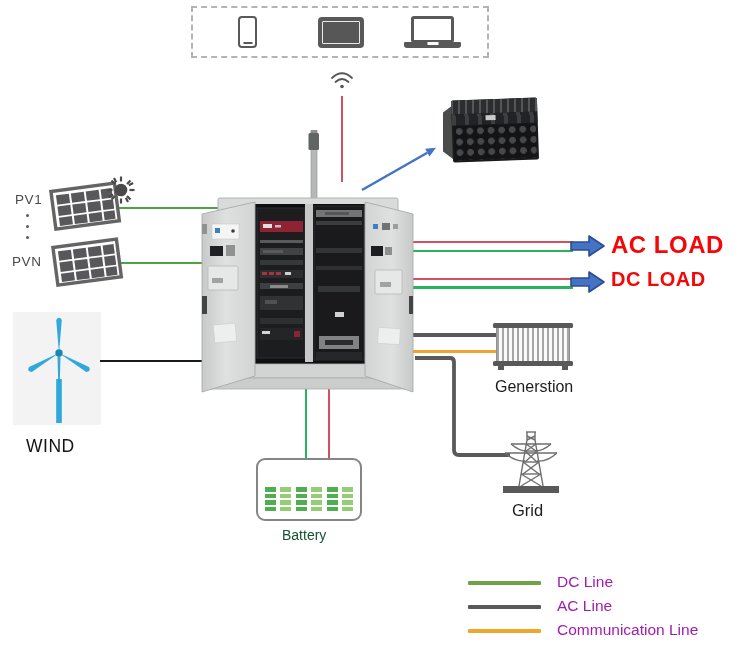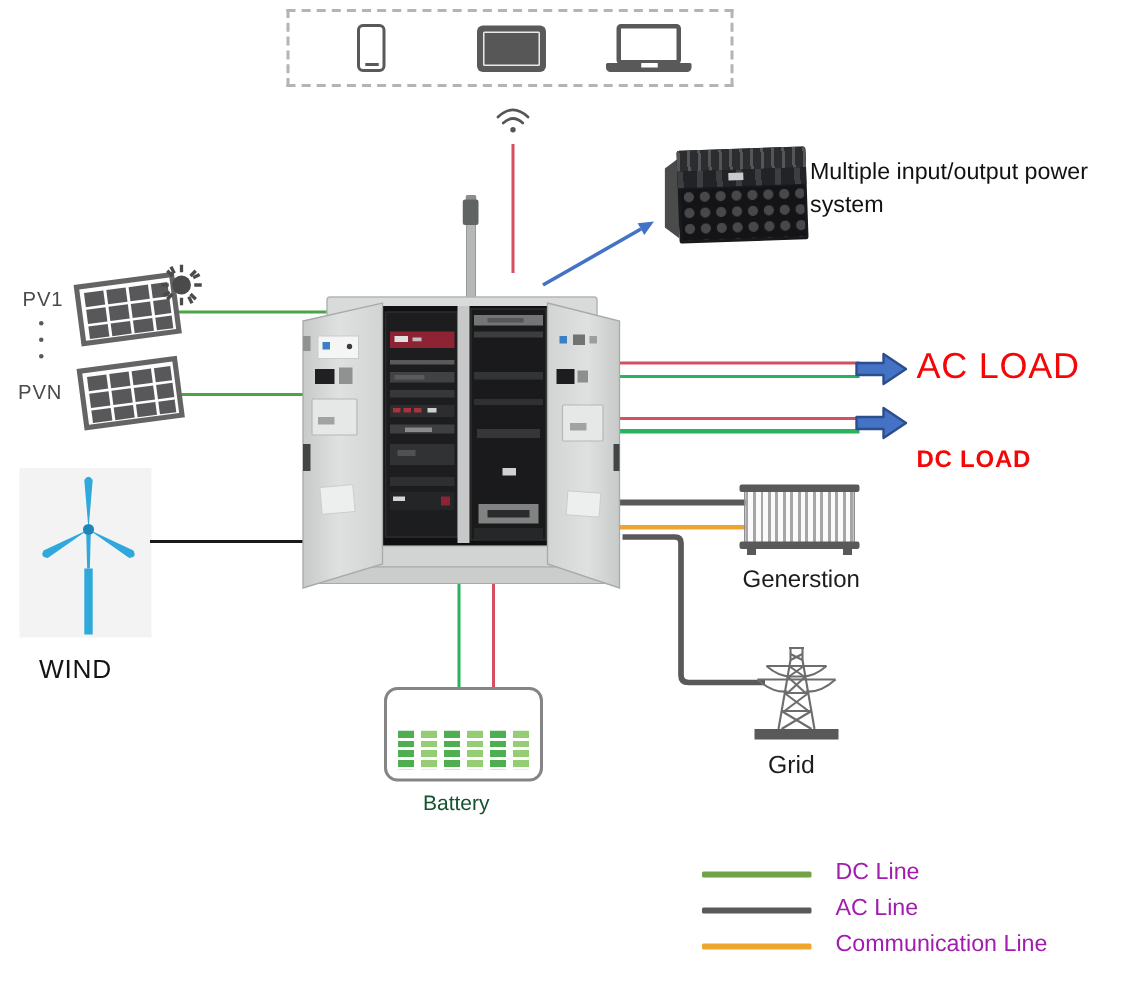--- a/index.html
+++ b/index.html
@@ -31,22 +31,22 @@
   .bat-red   { left:327.5px; top:382px; width:2.6px; height:77px; background:var(--load-red); }
 
   
   .lbl { color:#2a2a2a; }
   .pv1-lbl  { left:15px;  top:192px; font-size:13.5px; color:#4a4a4a; letter-spacing:.6px;text-align:center; }
   .pvn-lbl  { left:12px;  top:254px; font-size:13.5px; color:#4a4a4a; letter-spacing:.6px; }
   .pv-dots  { left:26px; top:214px; display:flex; flex-direction:column; gap:8px; }
   .pv-dots i { width:3px; height:3px; border-radius:50%; background:#5a5a5a; }
   .wind-lbl { left:26px;  top:436px; font-size:17.5px; color:#141414; letter-spacing:.5px; }
   .mio-lbl  { left:540px; top:104px; width:208px; font-size:15.5px; line-height:1.45; color:#121212; }
-  .acload-lbl { left:611px; top:231px; font-size:24px; font-weight:400; color:var(--load-text); letter-spacing:.5px; }
-  .dcload-lbl { left:611px; top:268px; font-size:16px; font-weight:700; color:var(--load-text); letter-spacing:.5px;margin-top:30px; }
+  .acload-lbl { left:611px; top:231px; font-size:24px; font-weight:700; color:var(--load-text); letter-spacing:.5px; }
+  .dcload-lbl { left:611px; top:268px; font-size:20px; font-weight:700; color:var(--load-text); letter-spacing:.5px; }
   .gen-lbl  { left:495px; top:378px; font-size:16px; color:#1c1c1c; }
   .grid-lbl { left:512px; top:501px; font-size:16.5px; color:#1c1c1c; }
   .bat-lbl  { left:282px; top:527px; font-size:14px; color:#14532d; }
 
   
   .wind-box { left:13px; top:312px; width:88px; height:113px; background:#f3f3f3; }
 
   
   .radiator { left:496px; top:323px; width:74px; height:47px; }
   .radiator .fins { position:absolute; left:0; right:0; top:4px; bottom:8px;
@@ -114,21 +114,20 @@
 
   <div class="abs rack-img">
     <div class="rack-side"></div>
     <div class="rack-front">
       <div class="band1"></div>
         <div class="band2"></div>
         <div class="fans"></div>
         <div class="led"></div>
     </div>
   </div>
-  <div class="abs lbl mio-lbl">Multiple input/output power system</div>
 
   <div class="abs lbl pv1-lbl">PV1</div>
   <div class="abs pv-dots">
       <i></i>
       <i></i>
       <i></i>
     </div>
   <div class="abs lbl pvn-lbl">PVN</div>
   <div class="abs pv1-line"></div>
   <div class="abs pvn-line"></div>

